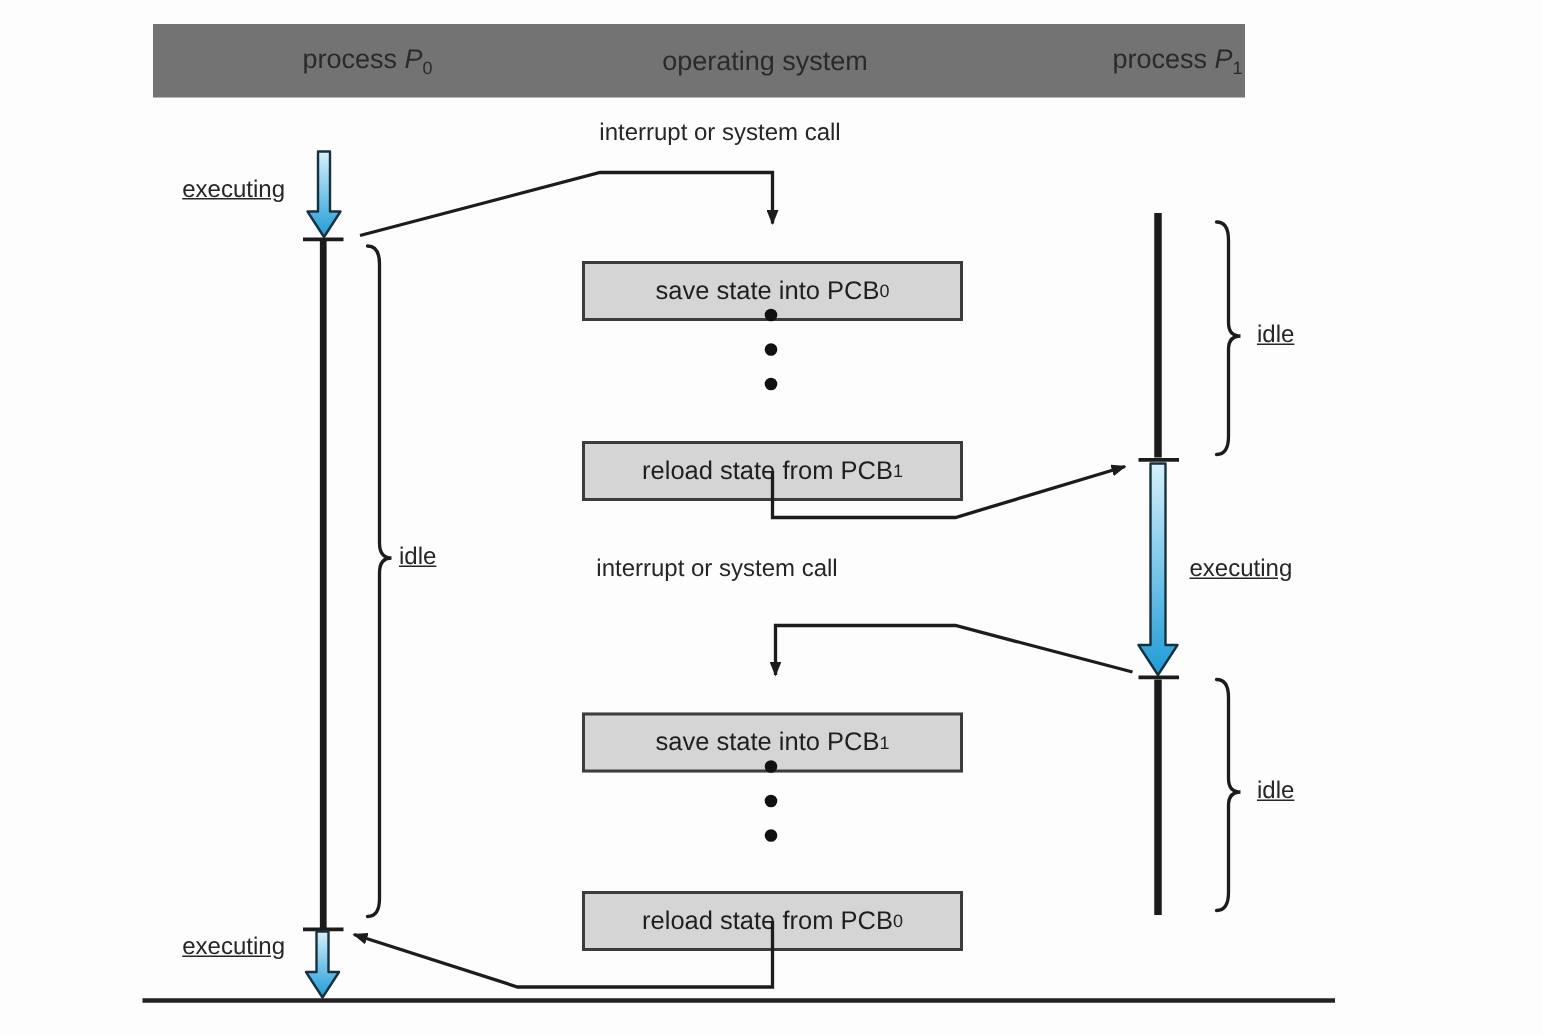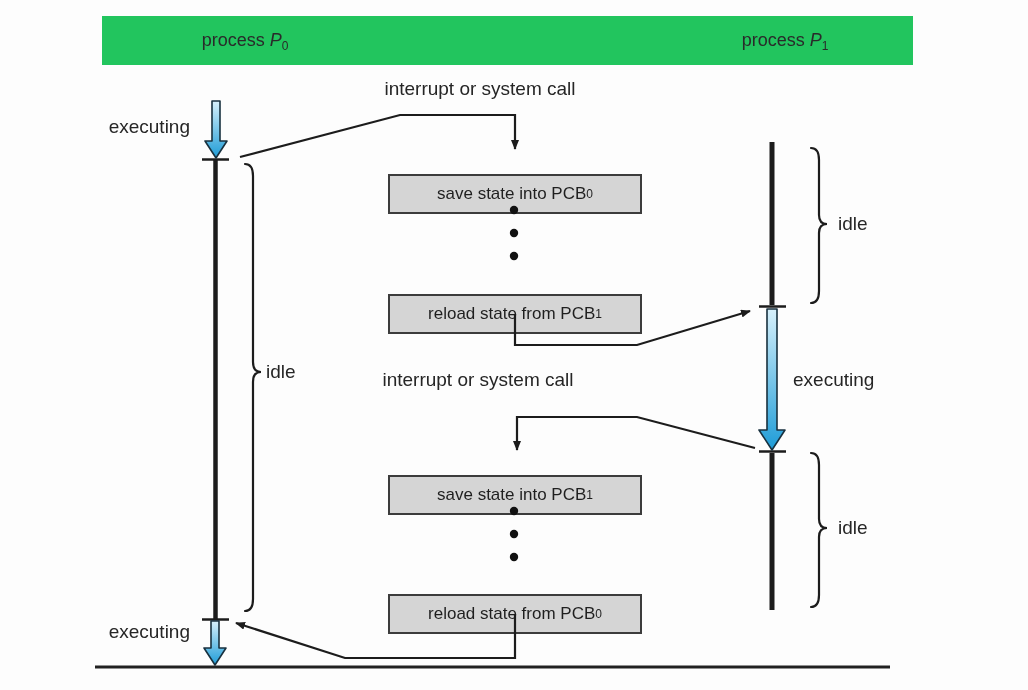--- a/index.html
+++ b/index.html
@@ -7,55 +7,58 @@
     position:relative;
     width:1028px;height:690px;
     background:#fdfdfd;
     font-family:"Liberation Sans", sans-serif;
     color:#222222;
     overflow:hidden;
   }
   .abs{position:absolute;}
   
   .header-bar{
-    left:102px;top:16px;width:811px;height:49px;
-    background:#22c55e;
+    left:102px;top:16px;width:728px;height:49px;
+    background:#737373;
     text-align:center;
   }
   .header-label{
     position:absolute;top:50%;
     transform:translate(-50%,-50%);
     font-size:18px;white-space:nowrap;color:#2a2a2a;
   }
   .sym{font-style:italic;}
   sub.s{font-size:12px;vertical-align:-4px;}
   
   .t-center{transform:translate(-50%,-50%);white-space:nowrap;}
-  .t-mid{transform:translateY(-50%);white-space:nowrap;}
-  .lbl{font-size:19px;color:#262626;}
+  .t-mid{transform:translateY(-50%);white-space:nowrap;text-decoration:underline;}
+  .lbl{font-size:16px;color:#262626;}
   .lbl-right{text-align:right;}
   
   .state-box{
     box-sizing:border-box;
     width:254px;height:40px;
     background:#d5d5d5;
     border:2px solid #3c3c3c;
     display:flex;align-items:center;justify-content:center;
     font-size:17px;color:#1f1f1f;white-space:nowrap;margin-top:20px;
   }
   svg.overlay{position:absolute;left:0;top:0;}
 </style>
 </head>
 <body>
 
 <div id="canvas">
 
   <div class="abs header-bar">
     <div class="header-label" style="left:143px;">
       <span>process </span><span class="sym">P</span><sub class="s">0</sub>
+    </div>
+    <div class="header-label" style="left:408px;">
+      <span>operating system</span>
     </div>
     <div class="header-label" style="left:673px;margin-left:10px;">
       <span>process </span><span class="sym">P</span><sub class="s">1</sub>
     </div>
   </div>
 
   <div class="abs lbl t-center" style="left:480px;top:89px;">interrupt or system call</div>
   <div class="abs lbl t-center" style="left:478px;top:380px;">interrupt or system call</div>
 
   <div class="abs lbl lbl-right t-mid" style="left:90px;top:127px;width:100px;">executing</div>

